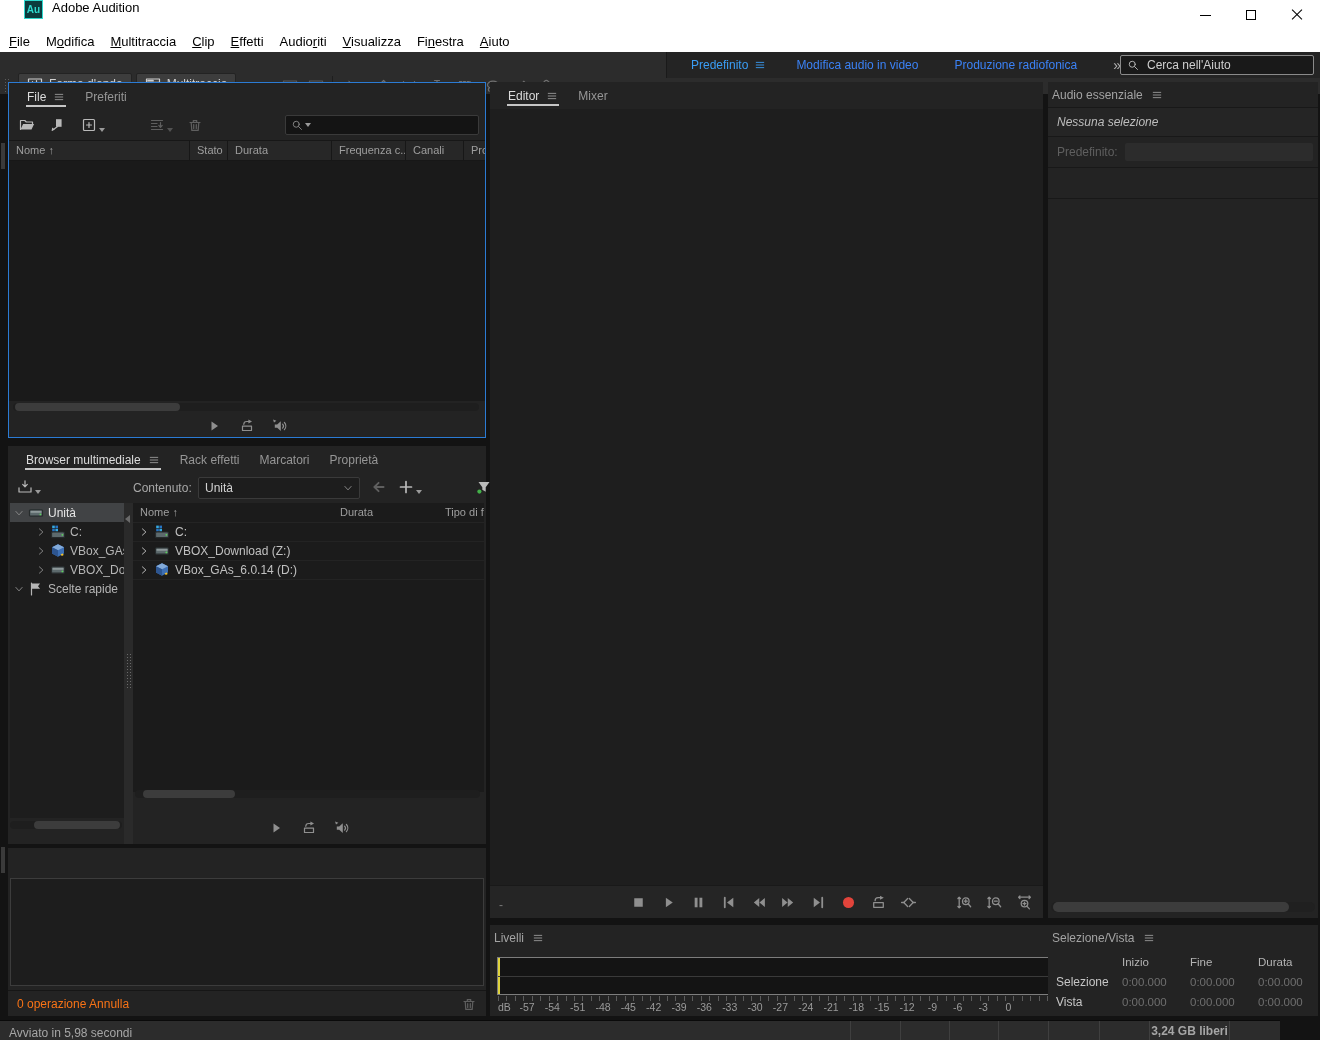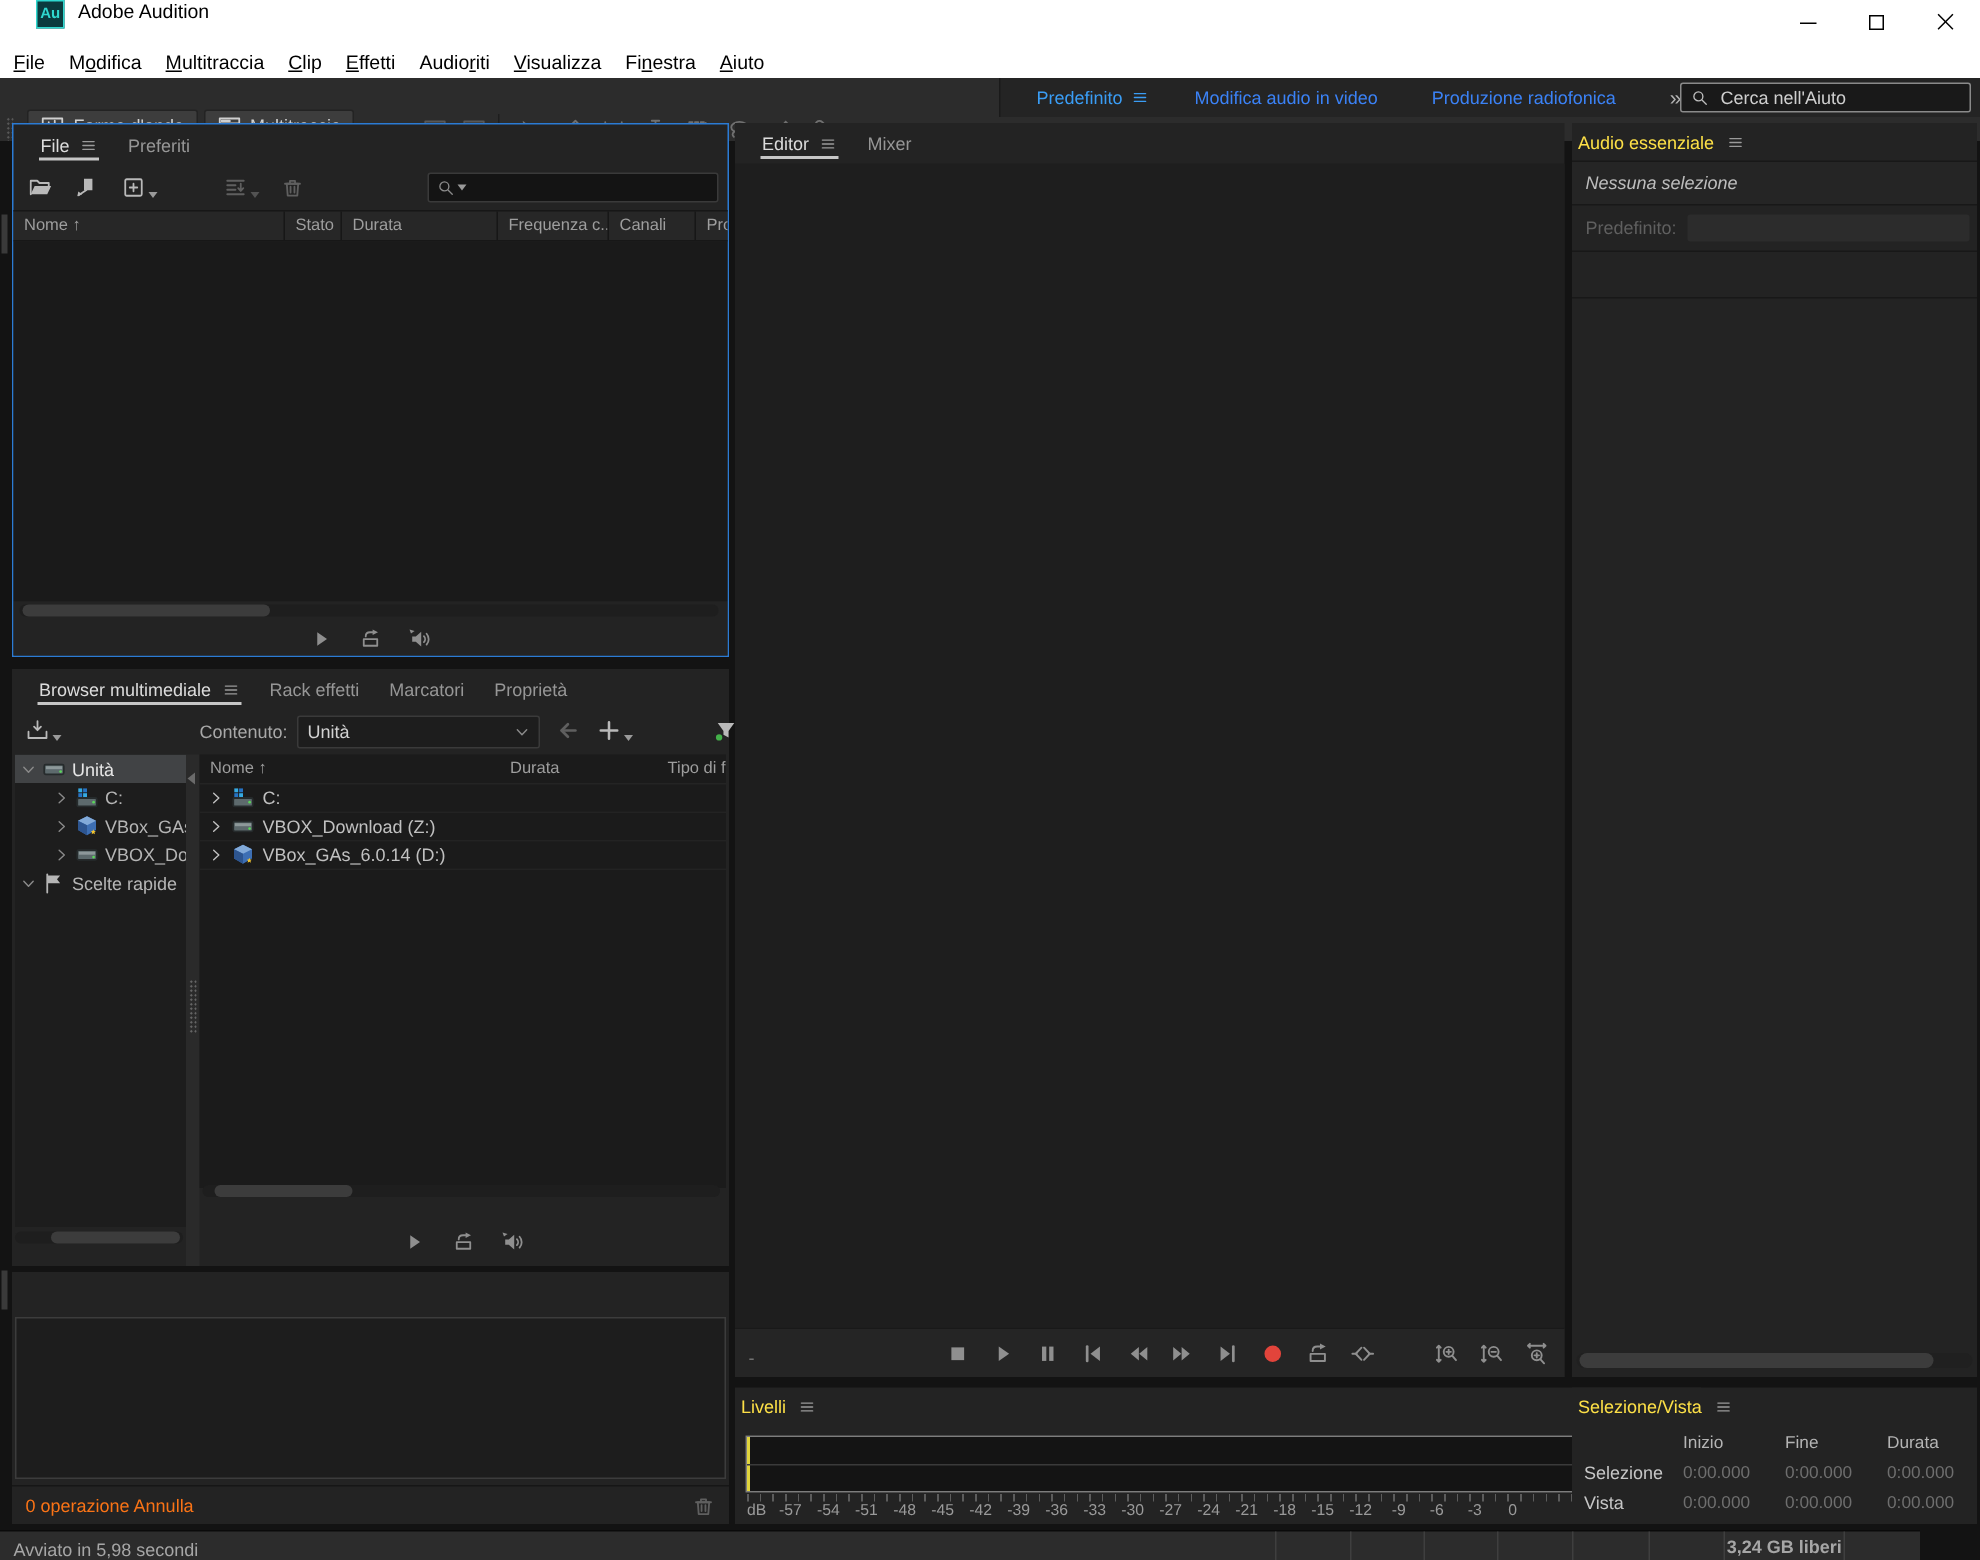--- a/index.html
+++ b/index.html
@@ -48,21 +48,21 @@
   .help-search input{background:transparent;border:none;outline:none;color:#d6d6d6;font-size:12px;width:100%}
   .help-search input::placeholder{color:#cfcfcf;opacity:1}
 
   
   .panel{position:absolute;background:#232323}
   .ptabs{height:27px;display:flex;align-items:center;padding-left:8px}
   .ptab{display:flex;align-items:center;gap:7px;height:100%;padding:0 10px;font-size:12px;color:#969696;position:relative;white-space:nowrap}
   .ptab.active{color:#dcdcdc}
   .ptab.active::after{content:"";position:absolute;left:9px;right:9px;bottom:3px;height:2px;background:#c6c6c6}
   .pmenu{color:#9a9a9a}
-  .phead{height:26px;display:flex;align-items:center;gap:8px;padding-left:4px;font-size:12px;color:#fde047}
+  .phead{height:26px;display:flex;align-items:center;gap:8px;padding-left:4px;font-size:12px;color:#a3a3a3}
 
   
   .files{left:8px;top:82px;width:478px;height:356px;border:1px solid #2b7bd4;display:flex;flex-direction:column}
   .ftools{height:30px;display:flex;align-items:center;gap:14px;padding-left:10px;position:relative}
   .tool{display:flex;align-items:end;color:#b9b9b9}
   .caret{width:0;height:0;border-left:3px solid transparent;border-right:3px solid transparent;border-top:4px solid #9a9a9a;margin:0 0 1px 2px}
   .fsearch{position:absolute;right:6px;top:5px;width:194px;height:20px;background:#141414;border:1px solid #3a3a3a;border-radius:2px;display:flex;align-items:center;padding:0 5px}
   .fsearch .ic{color:#8a8a8a}
   .fsearch input{background:transparent;border:none;outline:none;color:#cfcfcf;font-size:12px;width:100%}
   .fcols{height:21px;display:grid;grid-template-columns:180px 38px 104px 74px 58px 1fr;background:#272727;border-top:1px solid #171717;border-bottom:1px solid #171717}

